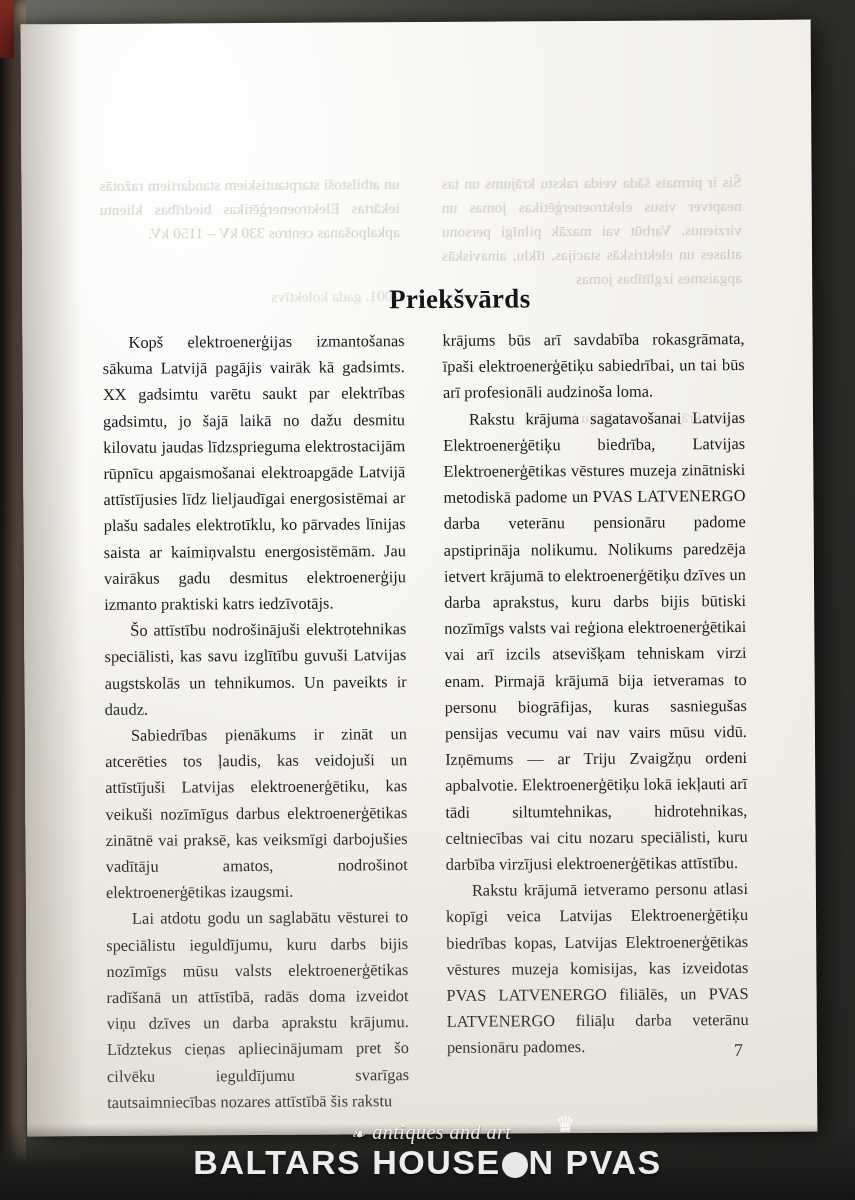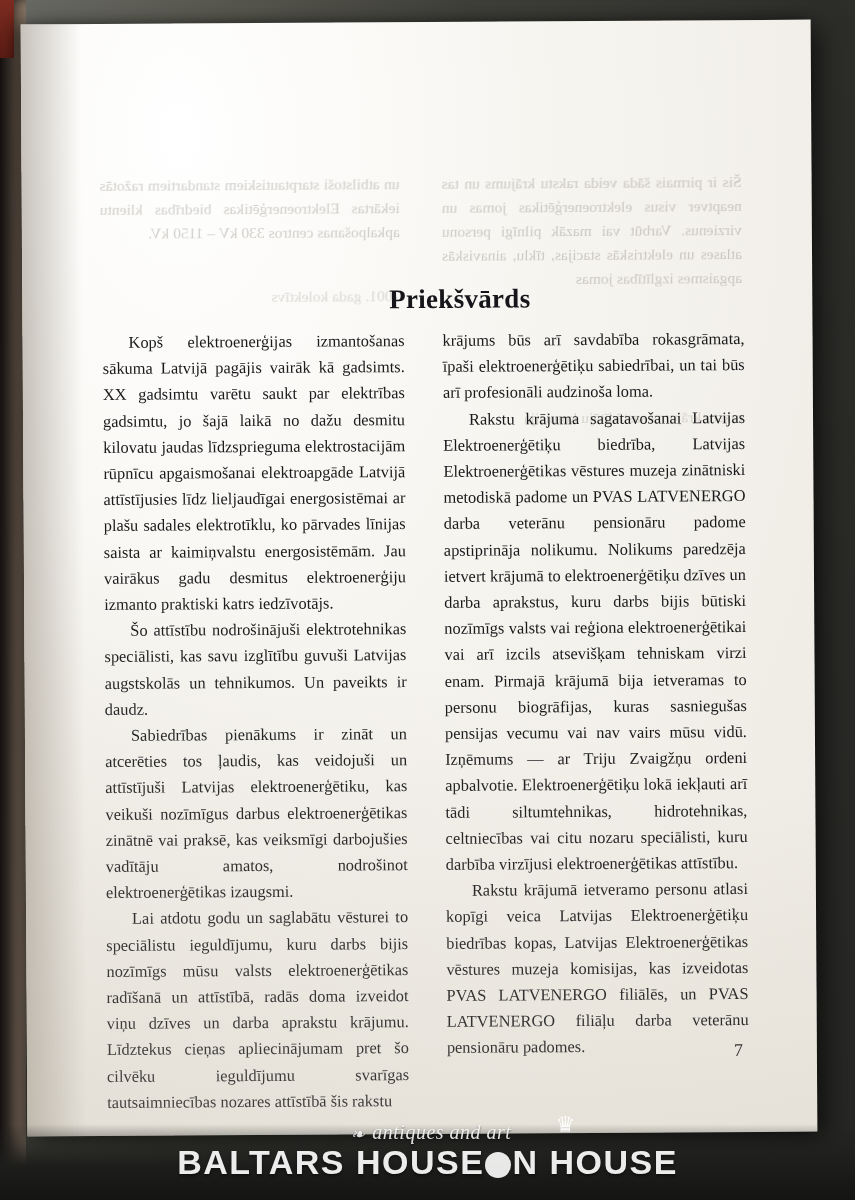--- a/index.html
+++ b/index.html
@@ -239,18 +239,18 @@
     </div>
   </div>
 
   <div id="desk-bottom"></div>
 
   <div id="watermark">
     <div id="wm-top">
       <span class="wm-orn">❧</span><span>antiques and art</span>
     </div>
     <div id="wm-main">
-      <span>BALTARS HOUSE</span><span class="wm-ring"></span><span>N HOUSE</span>
+      <span>BALTARS HOUSE</span><span class="wm-ring"></span><span>N PVAS</span>
     </div>
     <span class="wm-crown">♛</span>
   </div>
 
 </div>
 
 </body></html>

